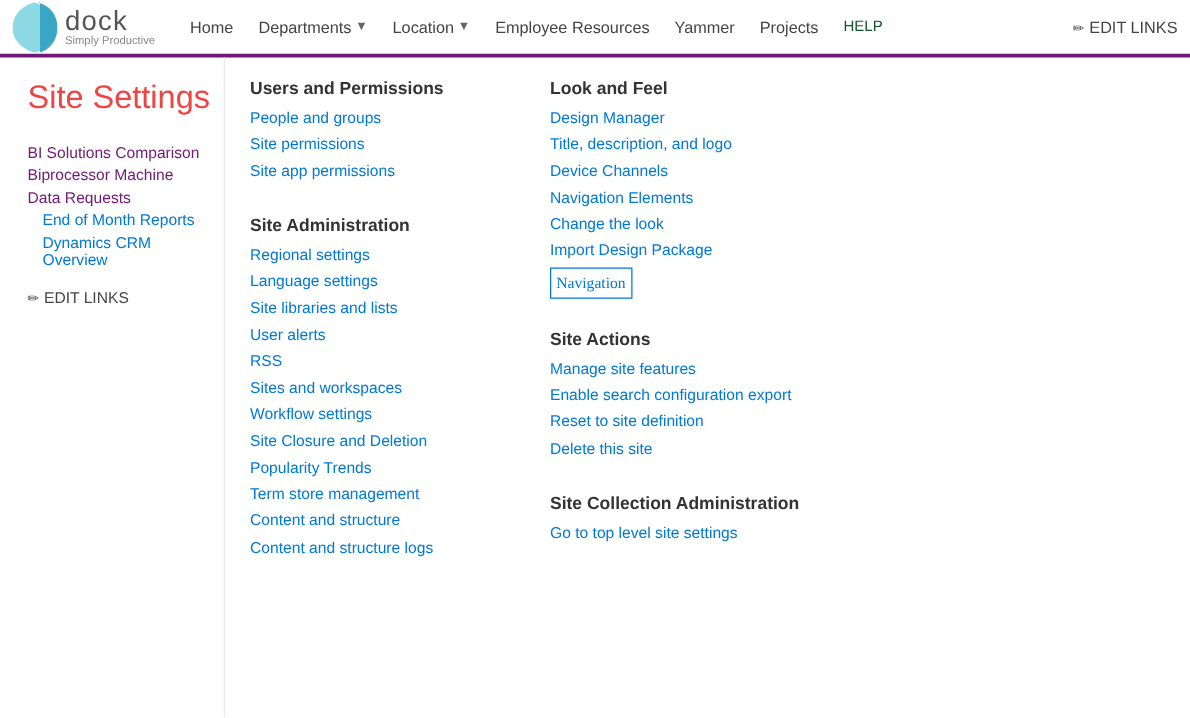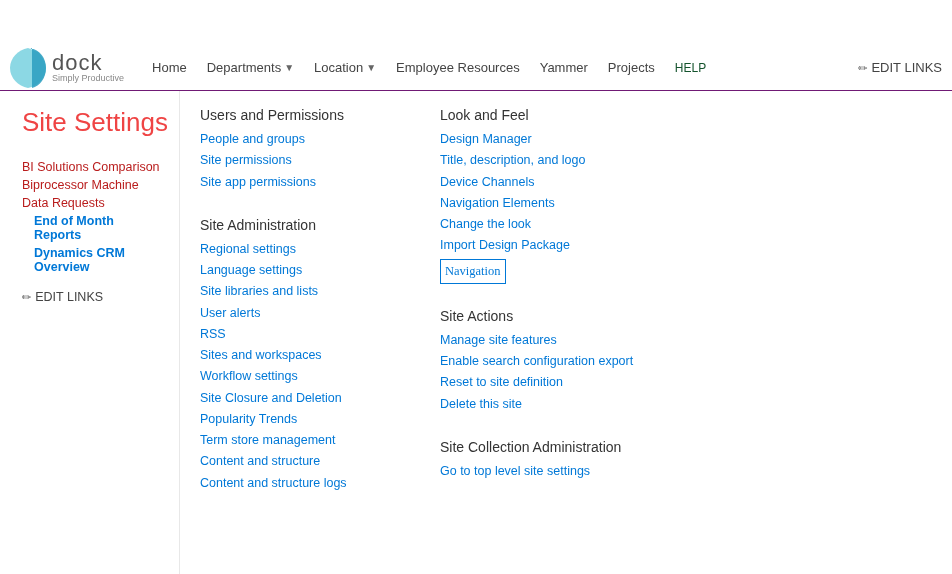--- a/index.html
+++ b/index.html
@@ -4,23 +4,22 @@
   <style>
     * { box-sizing: border-box; margin: 0; padding: 0; }
     body { font-family: 'Segoe UI', Arial, sans-serif; font-size: 13px; background: #fff; color: #333; }
 
     
     .top-nav {
       display: flex;
       align-items: center;
       padding: 0 10px;
       height: 46px;
-      border-bottom: 1px solid #701a75;
+      border-bottom: 3px solid #701a75;
       background: #fff;
-      margin-top: 45px;
     }
     .logo-area {
       display: flex;
       align-items: center;
       margin-right: 20px;
     }
     .logo-icon {
       width: 36px;
       height: 44px;
       margin-right: 6px;
@@ -35,21 +34,21 @@
       font-weight: 300;
       color: #555;
       letter-spacing: 1px;
     }
     .logo-tagline {
       font-size: 9px;
       color: #888;
     }
     .nav-links {
       display: flex;
-      align-items: center;
+      align-items: flex-start;
       gap: 4px;
       flex: 1;
     }
     .nav-item {
       padding: 4px 8px;
       font-size: 13px;
       color: #444;
       cursor: pointer;
       white-space: nowrap;
       display: flex;
@@ -82,35 +81,34 @@
     }
     .page-title {
       font-size: 26px;
       font-weight: 300;
       color: #ef4444;
       margin-bottom: 20px;
       padding-left: 6px;
     }
     .sidebar-link {
       display: block;
-      color: #b91c1c;
+      color: #701a75;
       font-size: 12.5px;
       text-decoration: none;
       padding: 2px 6px;
       cursor: pointer;
       white-space: nowrap;
     }
     .sidebar-sublink {
       display: block;
       color: #0078d7;
       font-size: 12.5px;
       text-decoration: none;
       padding: 2px 6px 2px 18px;
       cursor: pointer;
-      font-weight: bold;
     }
     .sidebar-edit-links {
       display: flex;
       align-items: center;
       gap: 4px;
       margin-top: 14px;
       padding-left: 6px;
       font-size: 12.5px;
       color: #444;
       cursor: pointer;
@@ -127,21 +125,21 @@
     .settings-column {
       display: flex;
       flex-direction: column;
       gap: 24px;
       min-width: 200px;
     }
 
     .settings-section { }
     .section-title {
       font-size: 14px;
-      font-weight: 400;
+      font-weight: 700;
       color: #333;
       margin-bottom: 6px;
     }
     .section-link {
       display: block;
       color: #0078d7;
       font-size: 12.5px;
       text-decoration: none;
       line-height: 1.7;
       cursor: pointer;

